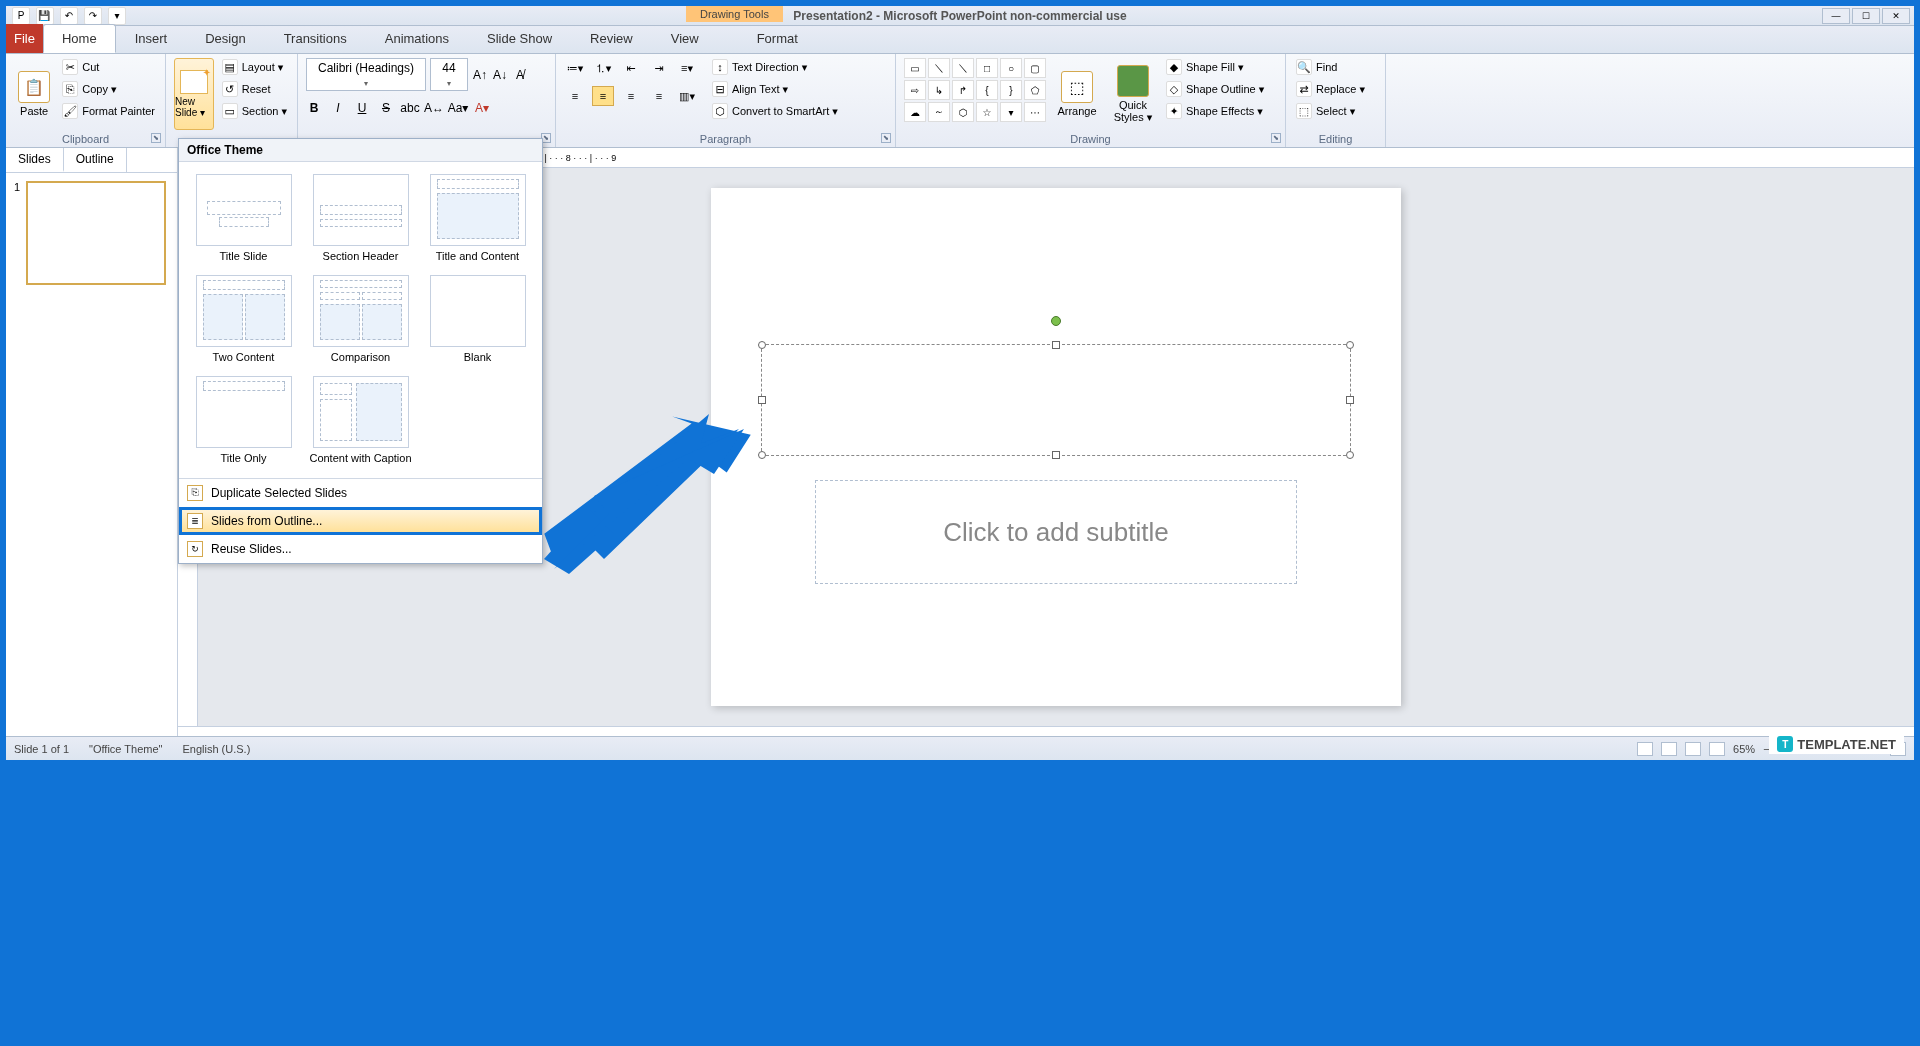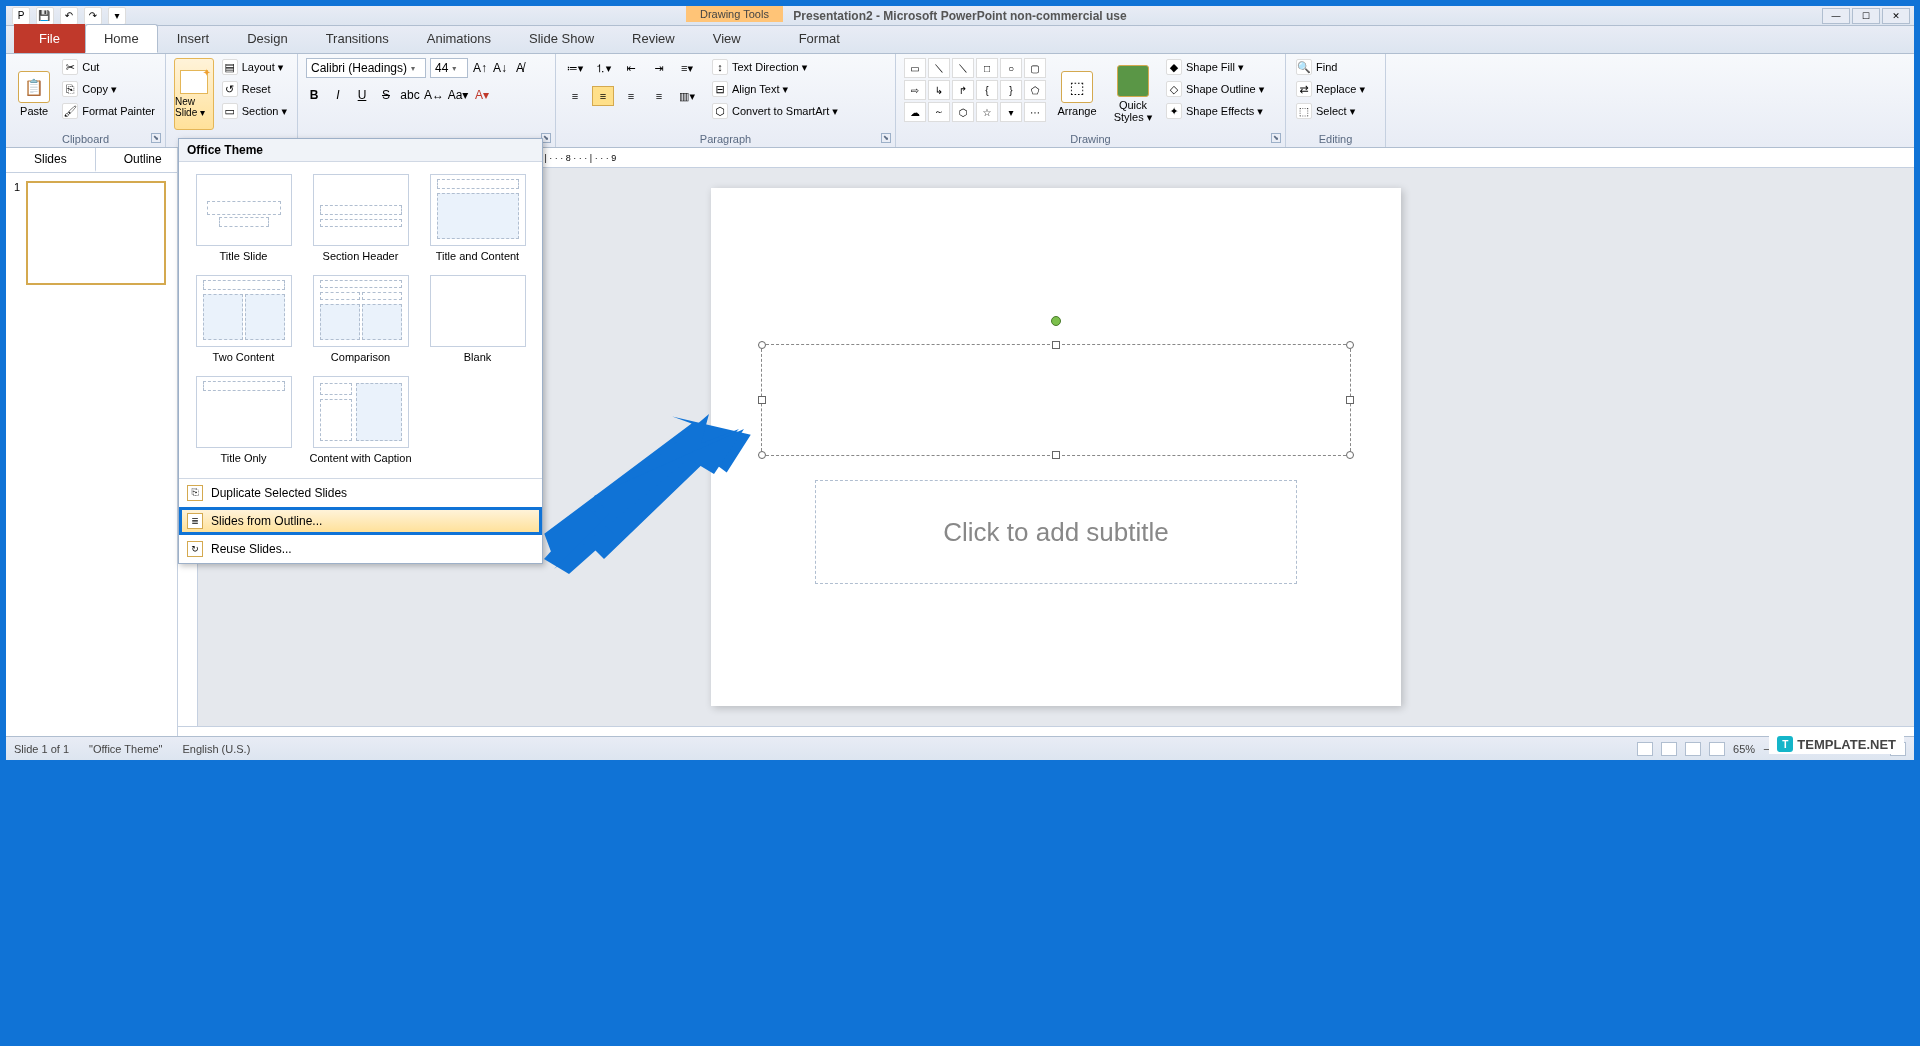--- a/index.html
+++ b/index.html
@@ -11,21 +11,21 @@
 .qat { display: flex; gap: 6px; padding-left: 6px; align-items: center; }
 .qat-icon { width: 18px; height: 18px; background: #fff; border: 1px solid #ddd; border-radius: 2px; font-size: 10px; display: flex; align-items: center; justify-content: center; }
 .title-text { position: absolute; left: 50%; transform: translateX(-50%); font-size: 12px; color: #555; font-weight: bold; }
 .window-controls { margin-left: auto; display: flex; gap: 2px; padding-right: 4px; }
 .win-btn { width: 28px; height: 16px; background: #e8ecf5; border: 1px solid #b0bed0; font-size: 9px; display: flex; align-items: center; justify-content: center; }
 .drawing-tools-context { position: absolute; top: 0; left: 680px; background: #ffc477; padding: 2px 14px; font-size: 11px; color: #444; }
 
 
 .tabs { height: 28px; background: linear-gradient(#e8ecf5, #dde5f0); display: flex; align-items: flex-end; border-bottom: 1px solid #b0bed0; position: relative; }
 .tab { padding: 6px 18px; font-size: 13px; color: #333; cursor: pointer; border: 1px solid transparent; }
-.tab.file { background: #c0392b; color: #fff; margin-left: 8px; padding: 6px 24px; }
+.tab.file { background: #c0392b; color: #fff; margin-left: 0; padding: 6px 7px; }
 .tab.active { background: #fff; border: 1px solid #b0bed0; border-bottom: 1px solid #fff; border-radius: 3px 3px 0 0; }
 .tab.format { margin-left: 20px; }
 
 
 .ribbon { height: 94px; background: linear-gradient(#f7f9fc, #e8ecf5); display: flex; border-bottom: 1px solid #b0bed0; position: relative; }
 .group { border-right: 1px solid #c5d0e0; padding: 4px 8px; display: flex; flex-direction: column; position: relative; }
 .group-label { position: absolute; bottom: 2px; left: 0; right: 0; text-align: center; font-size: 11px; color: #5a6a82; }
 .group-body { flex: 1; display: flex; align-items: flex-start; gap: 6px; }
 .dialog-launcher { position: absolute; bottom: 4px; right: 4px; width: 10px; height: 10px; border: 1px solid #9db0c8; font-size: 7px; text-align: center; line-height: 8px; color: #5a6a82; }
 
@@ -33,21 +33,21 @@
 .big-btn-icon { width: 32px; height: 32px; background: #fff; border: 1px solid #d4a94f; border-radius: 3px; margin-bottom: 2px; display: flex; align-items: center; justify-content: center; font-size: 16px; }
 .sm-row { display: flex; flex-direction: column; gap: 4px; }
 .sm-btn { display: flex; align-items: center; gap: 4px; font-size: 11px; cursor: pointer; padding: 1px 2px; white-space: nowrap; }
 .sm-icon { width: 16px; height: 16px; display: inline-flex; align-items: center; justify-content: center; font-size: 11px; border: 1px solid #ddd; border-radius: 2px; background: #fff; }
 
 .new-slide-btn { display: flex; flex-direction: column; align-items: center; width: 44px; height: 72px; cursor: pointer; background: linear-gradient(#fff3d9, #ffe19a); border: 1px solid #e4b657; border-radius: 3px; justify-content: center; font-size: 10px; }
 .new-slide-icon { width: 28px; height: 24px; background: #fff; border: 1px solid #e4b657; margin-bottom: 2px; position: relative; }
 .new-slide-icon:after { content: '✦'; position: absolute; top: -4px; right: -4px; color: #f0a030; font-size: 10px; }
 
 .font-box { display: flex; align-items: center; gap: 4px; }
-.combo { border: 1px solid #b0bed0; background: #fff; padding: 2px 4px; font-size: 12px; display: flex; align-items: center; gap: 4px; }
+.combo { border: 1px solid #b0bed0; background: #fff; padding: 2px 4px; font-size: 12px; display: flex; align-items: center; gap: 4px; flex-direction: column; }
 .combo .dd { font-size: 8px; color: #666; }
 .format-row { display: flex; gap: 8px; align-items: center; }
 .fmt-btn { width: 16px; height: 18px; display: flex; align-items: center; justify-content: center; font-size: 12px; cursor: pointer; }
 
 .para-row { display: flex; gap: 6px; align-items: center; }
 .para-btn { width: 22px; height: 20px; display: flex; align-items: center; justify-content: center; font-size: 11px; cursor: pointer; border: 1px solid transparent; }
 .para-btn.active { background: #ffe08a; border: 1px solid #d4a94f; }
 
 .shapes-gallery { display: grid; grid-template-columns: repeat(6, 22px); grid-template-rows: repeat(3, 20px); gap: 2px; }
 .shape-item { border: 1px solid #ddd; background: #fff; font-size: 10px; display: flex; align-items: center; justify-content: center; cursor: pointer; }
@@ -62,21 +62,21 @@
 .layout-label { font-size: 11px; text-align: center; line-height: 1.2; }
 .dd-footer { border-top: 1px solid #d0d8e4; }
 .dd-option { display: flex; align-items: center; gap: 8px; padding: 6px 8px; font-size: 12px; cursor: pointer; }
 .dd-option.highlighted { background: linear-gradient(#fff3d9, #ffe19a); border: 3px solid #1073d6; padding: 3px 5px; }
 .dd-opt-icon { width: 16px; height: 16px; border: 1px solid #d4a94f; background: #fff; font-size: 9px; display: flex; align-items: center; justify-content: center; }
 
 
 .workspace { display: flex; height: calc(100% - 162px); position: relative; }
 .side-panel { width: 172px; background: #fff; border-right: 1px solid #c5d0e0; }
 .side-tabs { display: flex; border-bottom: 1px solid #c5d0e0; }
-.side-tab { padding: 4px 28px; font-size: 12px; cursor: pointer; border-right: 1px solid #c5d0e0; }
+.side-tab { padding: 4px 12px; font-size: 12px; cursor: pointer; border-right: 1px solid #c5d0e0; }
 .side-tab.active { background: #fff; border-bottom: 2px solid #fff; }
 .thumb-list { padding: 8px; }
 .slide-thumb { display: flex; gap: 6px; }
 .thumb-num { font-size: 11px; }
 .thumb-img { width: 140px; height: 104px; background: #fff; border: 2px solid #d4a94f; }
 
 .canvas-area { flex: 1; background: #e5e8ed; position: relative; display: flex; flex-direction: column; }
 .hruler { height: 20px; background: #fff; border-bottom: 1px solid #c5d0e0; position: relative; margin-left: 20px; }
 .hruler-marks { position: absolute; left: 34px; right: 20px; top: 0; bottom: 0; font-size: 9px; display: flex; align-items: center; }
 .canvas-inner { flex: 1; position: relative; display: flex; }

